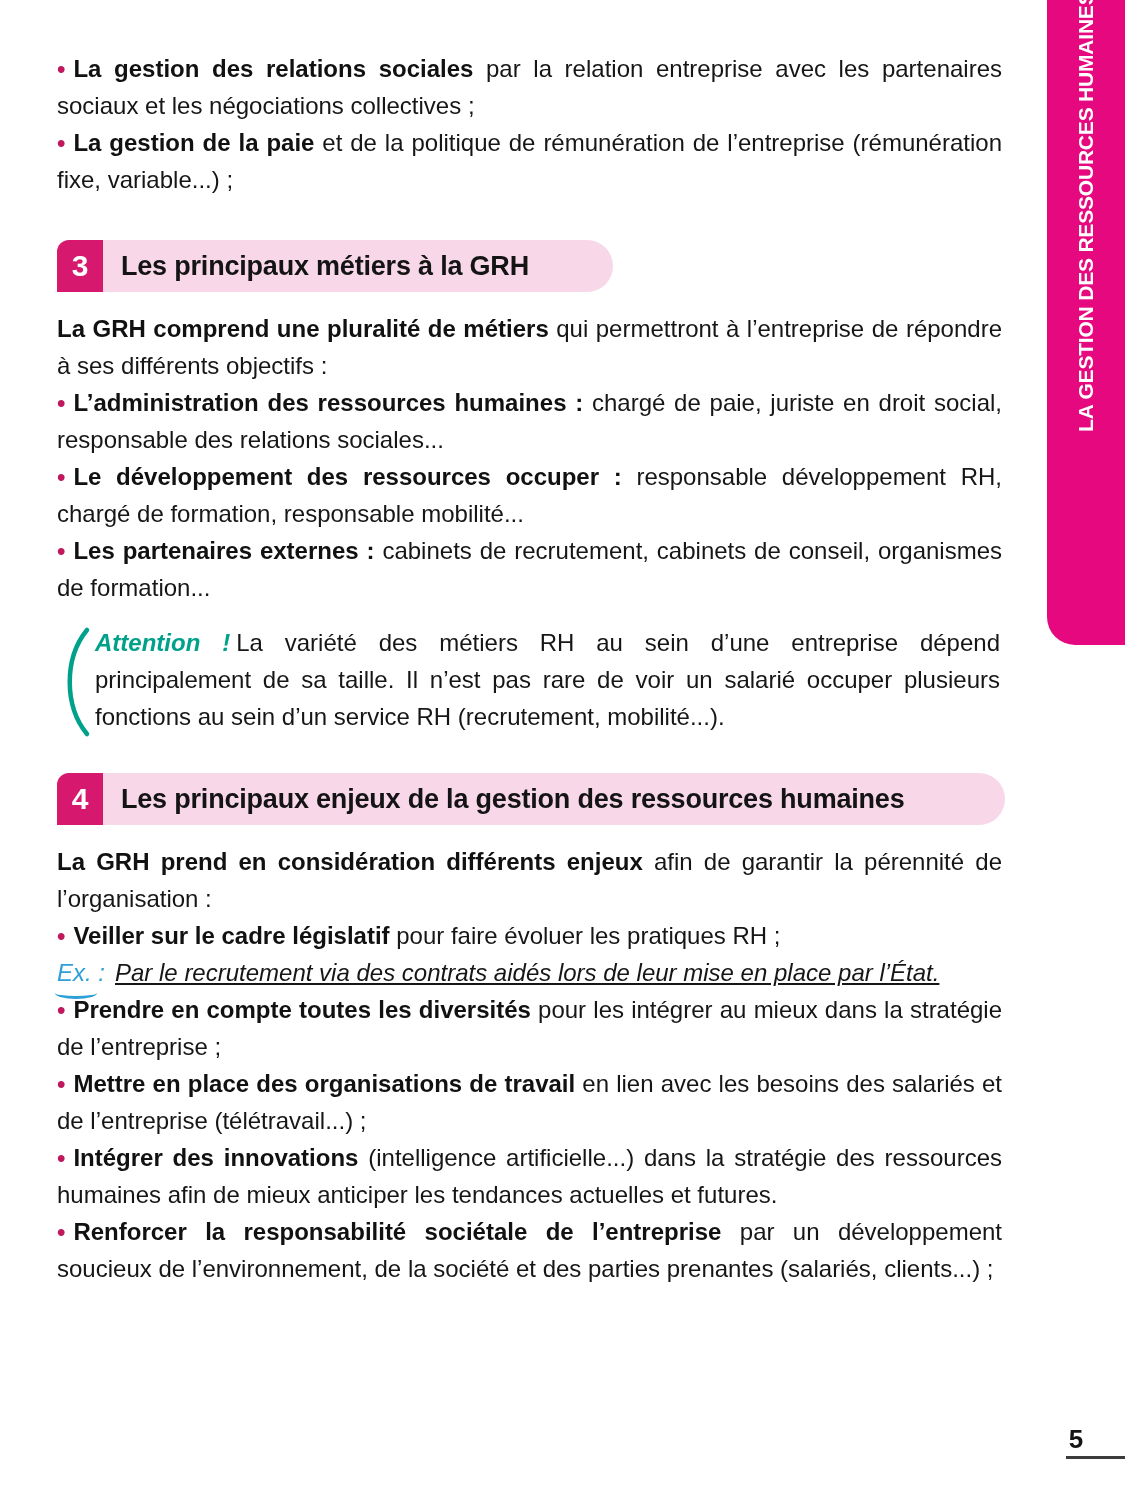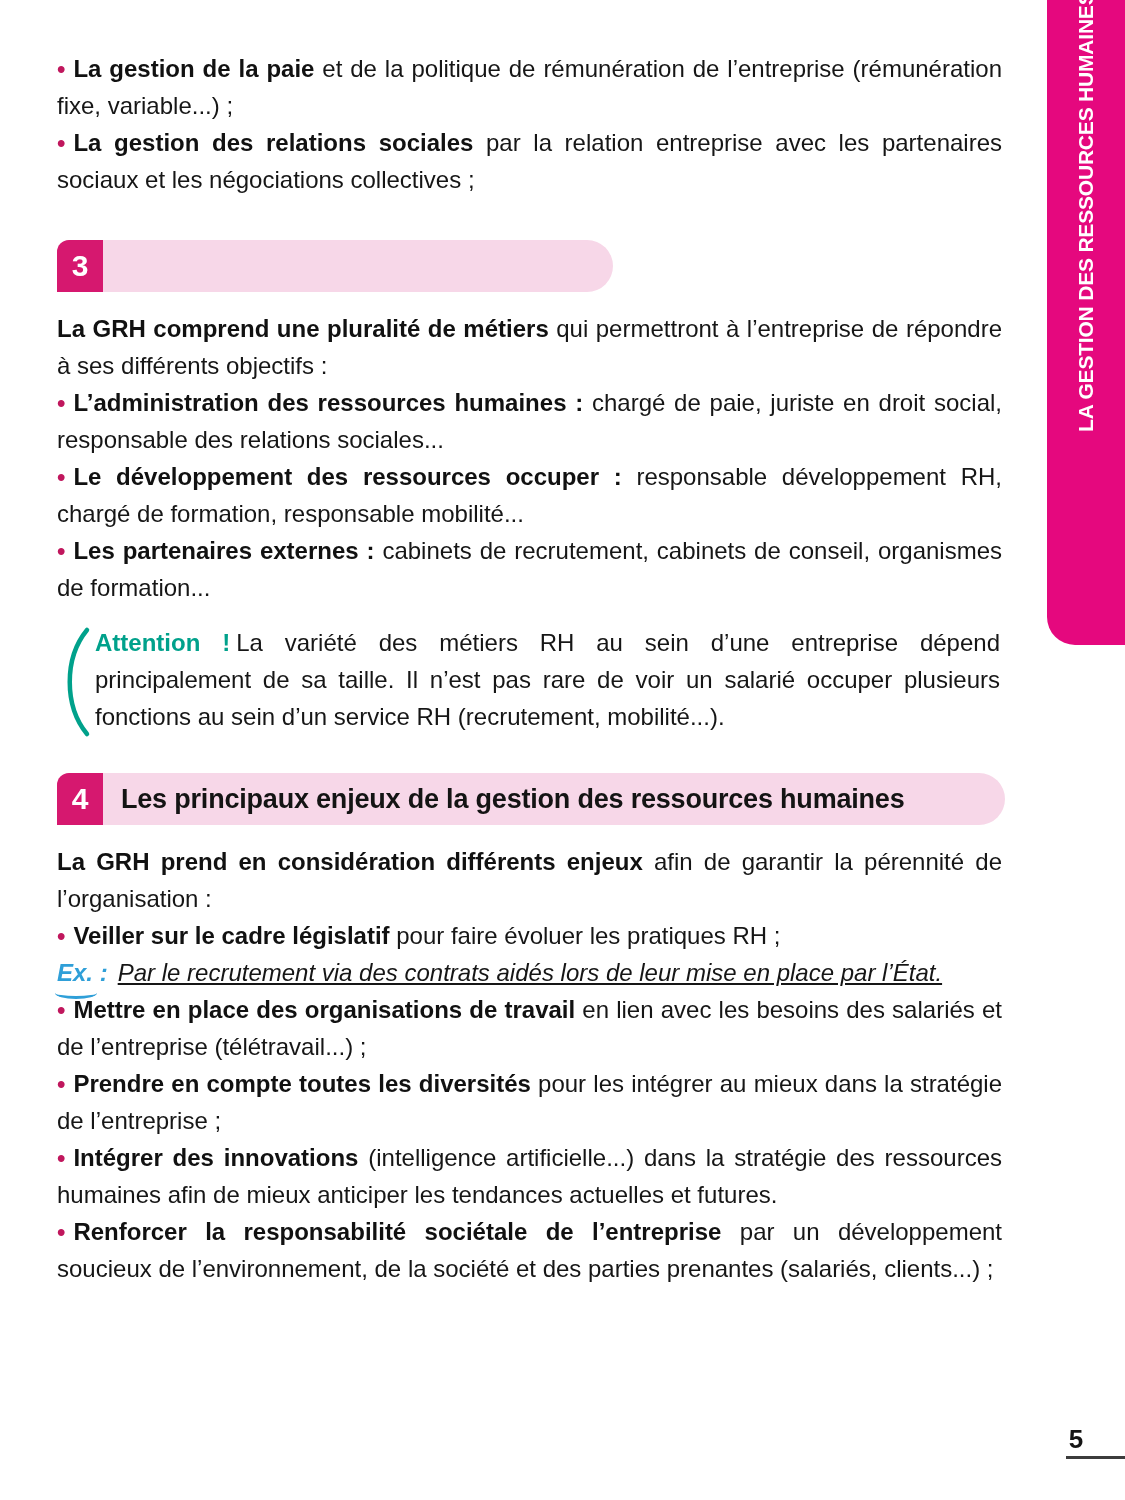--- a/index.html
+++ b/index.html
@@ -21,25 +21,25 @@
     border-radius:12px 0 0 0;color:#ffffff;font-weight:bold;font-size:30px;
     text-align:center;line-height:52px;
   }
   .sec-title{
     position:absolute;left:64px;top:0;line-height:52px;font-weight:bold;
     font-size:27px;color:#141414;white-space:nowrap;letter-spacing:-0.2px;
   }
   
   .note{position:relative;margin:18px 0 0 38px;width:905px;}
   .paren{position:absolute;left:-38px;top:2px;}
-  .note-label{color:#00a18b;font-weight:bold;margin-right:6px;}
+  .note-label{color:#00a18b;font-weight:bold;font-style:italic;margin-right:6px;}
   
   .ex-line{margin:7px 0 7px 0;}
   .ex-wrap{position:relative;margin-right:10px;display:inline-block;}
-  .ex-label{color:#2f9fd8;font-weight:bold;font-style:italic;}
+  .ex-label{color:#2f9fd8;font-weight:normal;font-style:italic;}
   .arc{
     position:absolute;left:-2px;bottom:-8px;width:42px;height:9px;
     border-bottom:3px solid #2f9fd8;border-radius:0 0 55% 55%;
   }
   .ex-text{font-style:italic;text-decoration:underline;}
   
   .tab{
     position:absolute;left:1047px;top:0;width:78px;height:645px;
     background:#e5087e;border-radius:0 0 0 28px;
   }
@@ -53,26 +53,27 @@
   .pnum{position:absolute;left:1056px;top:1424px;width:40px;text-align:center;
     font-weight:bold;font-size:26px;color:#141414;}
   .pline{position:absolute;left:1066px;top:1456px;width:59px;height:3px;background:#3c3c3c;}
 </style>
 </head>
 <body>
 
 <div class="page">
   <div class="content">
 
+    <p class="body"><span class="bullet">•</span><span class="b">La gestion des relations sociales</span><span> par la relation entreprise avec les partenaires sociaux et les négociations collectives ;</span></p>
     <p class="body"><span class="bullet">•</span><span class="b">La gestion de la paie</span><span> et de la politique de rémunération de l’entreprise (rémunération fixe, variable...) ;</span></p>
-    <p class="body"><span class="bullet">•</span><span class="b">La gestion des relations sociales</span><span> par la relation entreprise avec les partenaires sociaux et les négociations collectives ;</span></p>
 
     <div class="section-header">
       <div class="pill pill-s3"></div>
       <div class="numbox">3</div>
+      <div class="sec-title">Les principaux métiers à la GRH</div>
     </div>
 
     <p class="body"><span class="b">La GRH comprend une pluralité de métiers</span><span> qui permettront à l’entreprise de répondre à ses différents objectifs :</span></p>
     <p class="body"><span class="bullet">•</span><span class="b">L’administration des ressources humaines :</span><span> chargé de paie, juriste en droit social, responsable des relations sociales...</span></p>
     <p class="body"><span class="bullet">•</span><span class="b">Le développement des ressources occuper :</span><span> responsable développement RH, chargé de formation, responsable mobilité...</span></p>
     <p class="body"><span class="bullet">•</span><span class="b">Les partenaires externes :</span><span> cabinets de recrutement, cabinets de conseil, organismes de formation...</span></p>
 
     <div class="note">
       <svg class="paren" width="34" height="112" viewBox="0 0 34 112">
         <path d="M30 4 C 7 32, 7 80, 30 108" stroke="#00a18b" stroke-width="4.5" fill="none" stroke-linecap="round"></path>
@@ -84,22 +85,22 @@
       <div class="pill pill-s4"></div>
       <div class="numbox">4</div>
       <div class="sec-title">Les principaux enjeux de la gestion des ressources humaines</div>
     </div>
 
     <p class="body"><span class="b">La GRH prend en considération différents enjeux</span><span> afin de garantir la pérennité de l’organisation :</span></p>
     <p class="body"><span class="bullet">•</span><span class="b">Veiller sur le cadre législatif</span><span> pour faire évoluer les pratiques RH ;</span></p>
 
     <p class="body ex-line"><span class="ex-wrap"><span class="ex-label">Ex. :</span><span class="arc"></span></span><span class="ex-text">Par le recrutement via des contrats aidés lors de leur mise en place par l’État.</span></p>
 
+    <p class="body"><span class="bullet">•</span><span class="b">Prendre en compte toutes les diversités</span><span> pour les intégrer au mieux dans la stratégie de l’entreprise ;</span></p>
     <p class="body"><span class="bullet">•</span><span class="b">Mettre en place des organisations de travail</span><span> en lien avec les besoins des salariés et de l’entreprise (télétravail...) ;</span></p>
-    <p class="body"><span class="bullet">•</span><span class="b">Prendre en compte toutes les diversités</span><span> pour les intégrer au mieux dans la stratégie de l’entreprise ;</span></p>
     <p class="body"><span class="bullet">•</span><span class="b">Intégrer des innovations</span><span> (intelligence artificielle...) dans la stratégie des ressources humaines afin de mieux anticiper les tendances actuelles et futures.</span></p>
     <p class="body"><span class="bullet">•</span><span class="b">Renforcer la responsabilité sociétale de l’entreprise</span><span> par un développement soucieux de l’environnement, de la société et des parties prenantes (salariés, clients...) ;</span></p>
 
   </div>
 
   <div class="tab">
     <div class="vtext">LA GESTION DES RESSOURCES HUMAINES</div>
   </div>
 
   <div class="pnum">5</div>

